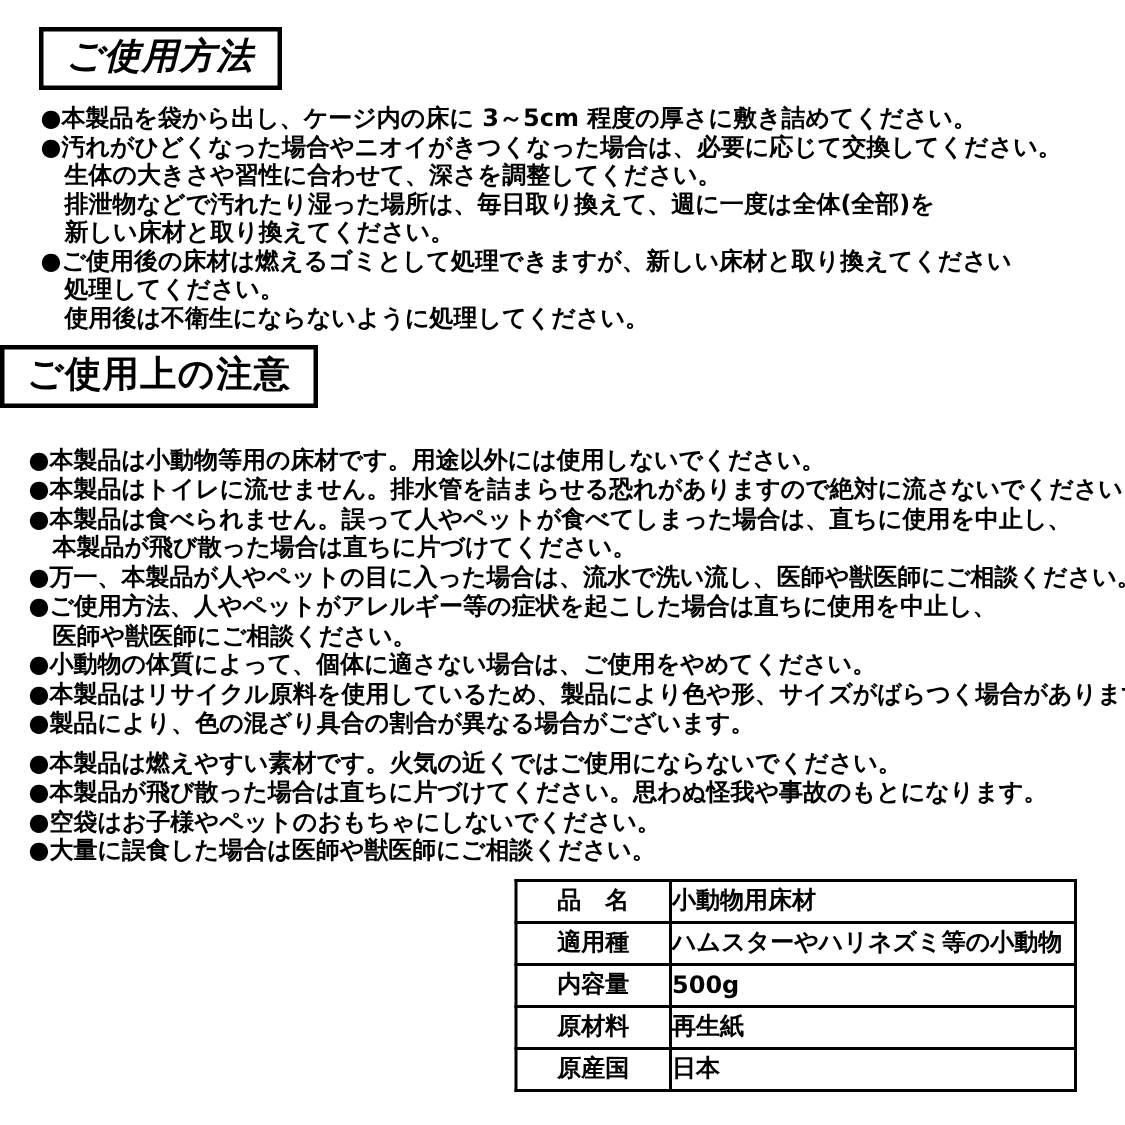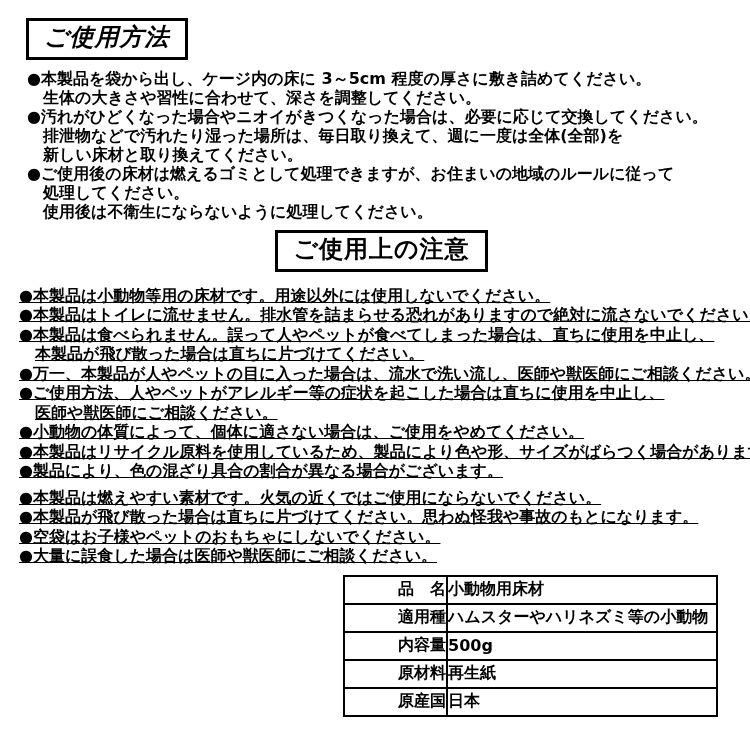--- a/index.html
+++ b/index.html
@@ -25,30 +25,27 @@
     font-size: 24px;
     font-weight: bold;
     line-height: 1.2;
     letter-spacing: 1px;
   }
   .usage-heading-wrap {
     margin-left: 26px;
     font-style: italic;
   }
   .caution-heading-wrap {
-    margin-left: 13px;
     margin-top: 9px;
-    text-align: center;
   }
   .usage-lines {
     margin: 9px 0 0 27px;
   }
   .caution-lines {
-    margin: 14px 0 0 19px;
-    text-decoration: underline;
+    margin: 25px 0 0 19px;
   }
   .line {
     font-size: 16px;
     font-weight: 600;
     white-space: nowrap;
     letter-spacing: 0px;
   }
   .usage-lines .line { line-height: 19px; }
   .caution-lines .line { line-height: 19.5px; }
   .line.cont {
@@ -66,46 +63,46 @@
   table.spec-table td {
     border: 2px solid #000000;
     font-size: 16px;
     font-weight: 600;
     height: 26px;
     padding: 0;
     white-space: nowrap;
   }
   table.spec-table th {
     width: 101px;
-    text-align: right;
+    text-align: center;
     font-weight: 600;
   }
   table.spec-table td {
     width: 268px;
     text-align: left;
     padding-left: 0;
     border-radius: 11px;
   }
 </style>
 </head>
 <body>
 
 <div class="doc">
 
   <div class="section">
     <div class="usage-heading-wrap">
       <div class="heading-box">ご使用方法</div>
     </div>
     <div class="usage-lines">
       <div class="line">●本製品を袋から出し、ケージ内の床に 3～5cm 程度の厚さに敷き詰めてください。</div>
+      <div class="line">●汚れがひどくなった場合やニオイがきつくなった場合は、必要に応じて交換してください。</div>
       <div class="line cont">生体の大きさや習性に合わせて、深さを調整してください。</div>
-      <div class="line">●汚れがひどくなった場合やニオイがきつくなった場合は、必要に応じて交換してください。</div>
       <div class="line cont">排泄物などで汚れたり湿った場所は、毎日取り換えて、週に一度は全体(全部)を</div>
       <div class="line cont">新しい床材と取り換えてください。</div>
-      <div class="line">●ご使用後の床材は燃えるゴミとして処理できますが、お住まいの地域のルールに従って</div>
+      <div class="line">●ご使用後の床材は燃えるゴミとして処理できますが、新しい床材と取り換えてください</div>
       <div class="line cont">処理してください。</div>
       <div class="line cont">使用後は不衛生にならないように処理してください。</div>
     </div>
   </div>
 
   <div class="section">
     <div class="caution-heading-wrap">
       <div class="heading-box">ご使用上の注意</div>
     </div>
     <div class="caution-lines">

